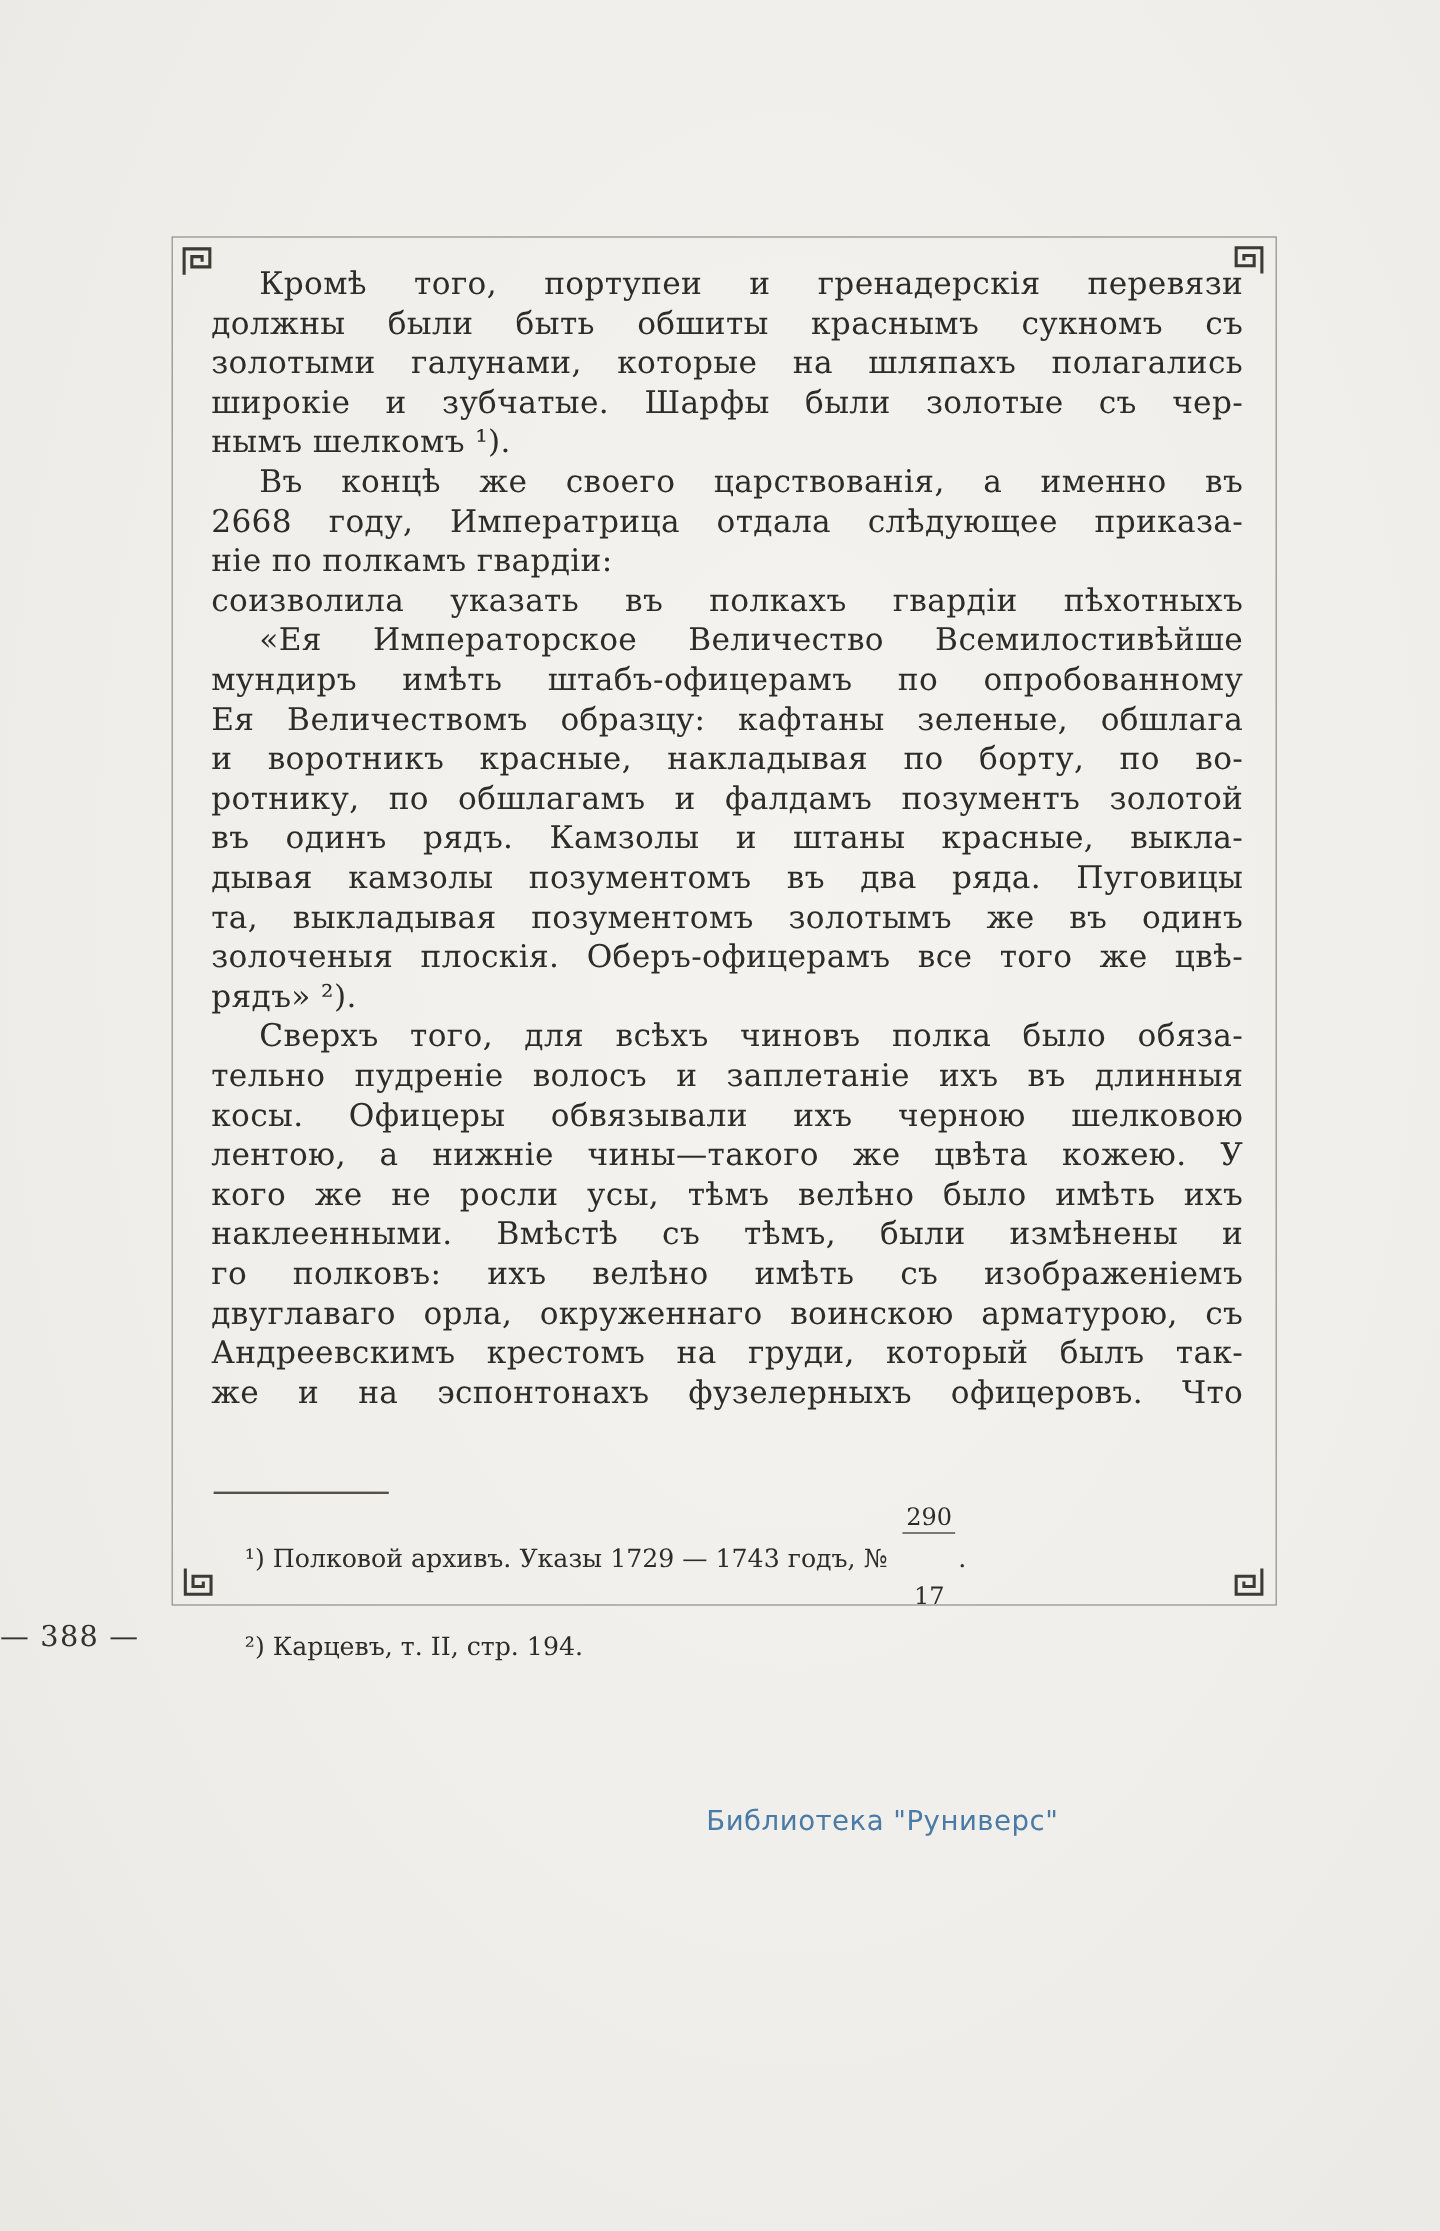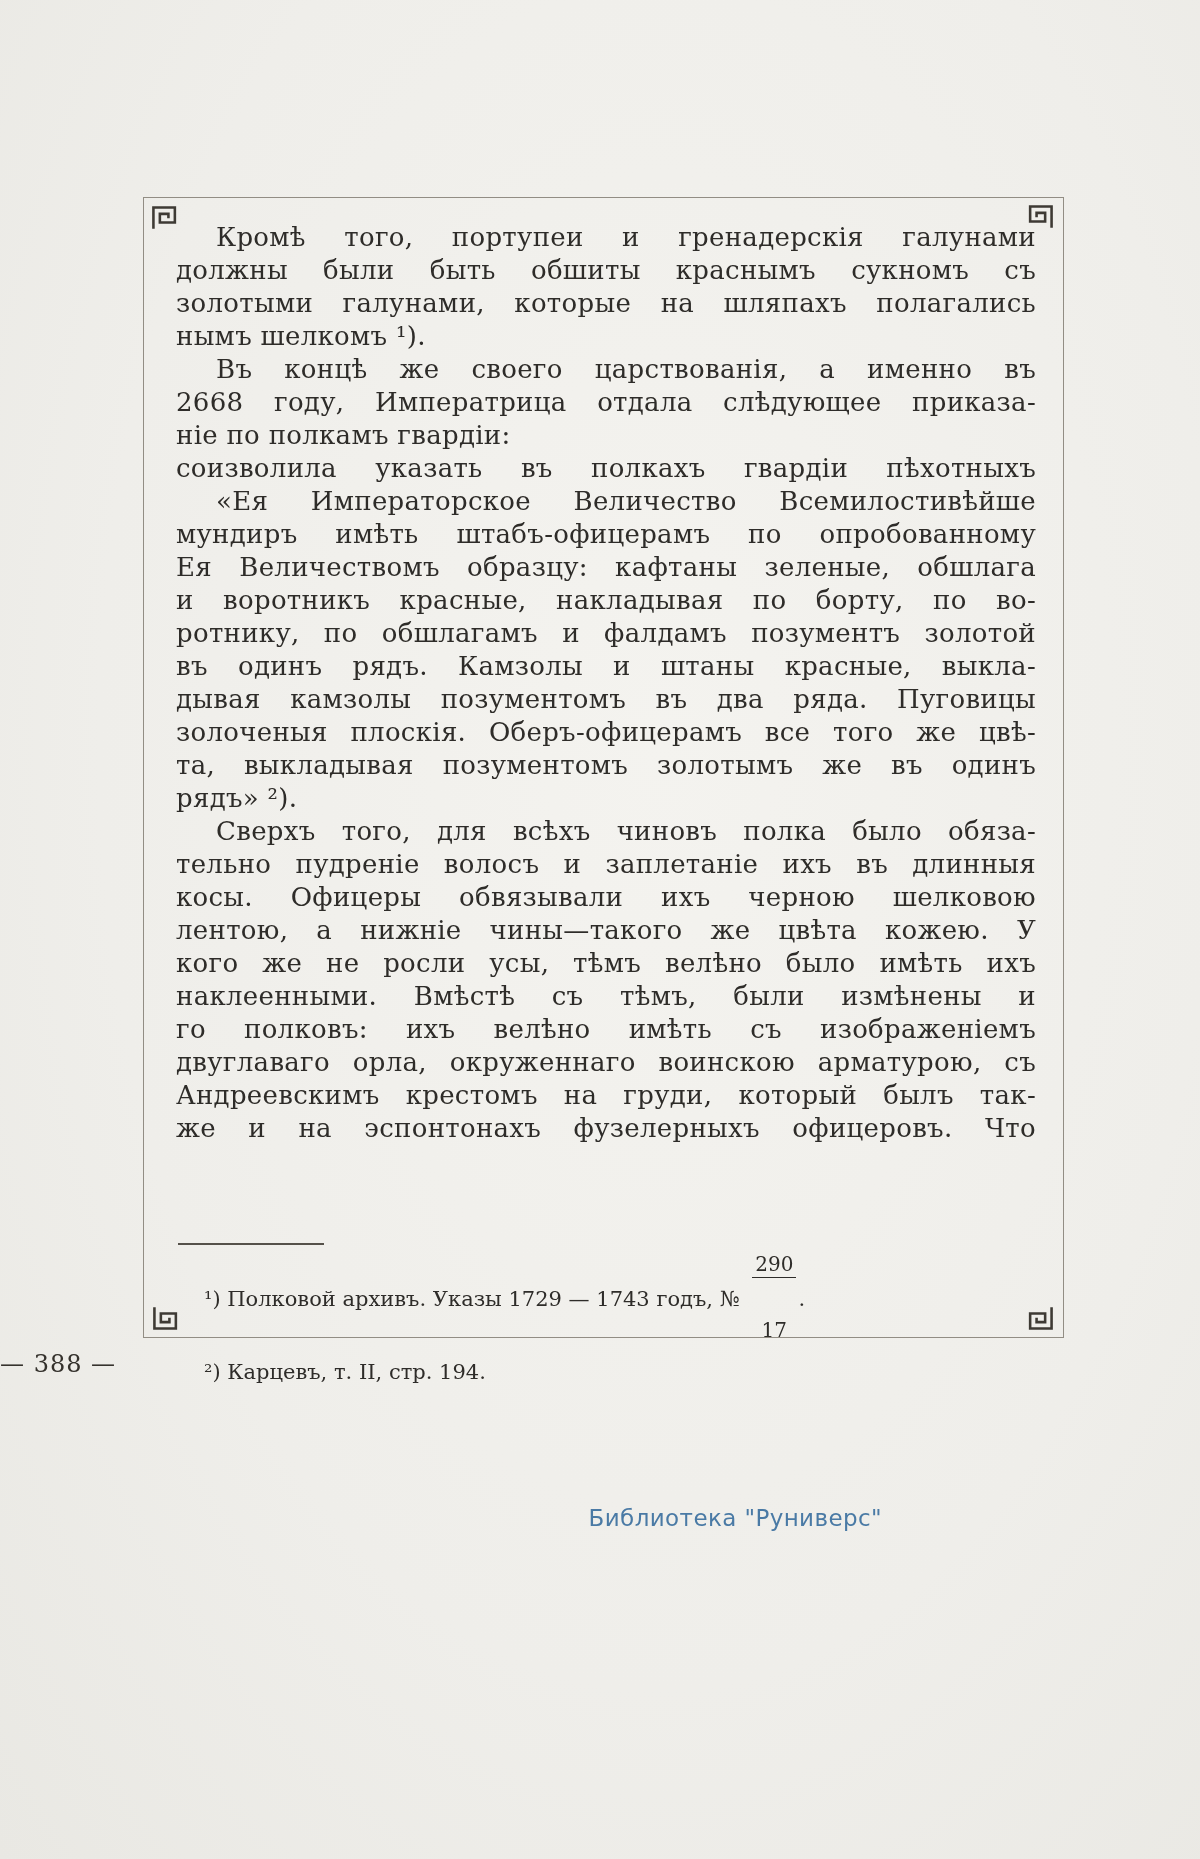--- a/index.html
+++ b/index.html
@@ -117,37 +117,38 @@
       </svg>
     </span>
     <span class="corner br">
       <svg viewBox="0 0 28 28" fill="none" stroke="currentColor" stroke-width="2.4">
         <path d="M6 26 V6 H26 V20 H12 V12 H20 V16"></path>
       </svg>
     </span>
   </div>
 
   <div class="text-block">
-    <div class="line indent">Кромѣ того, портупеи и гренадерскія галунами</div>
+    <div class="line indent">Кромѣ того, портупеи и гренадерскія перевязи</div>
     <div class="line">должны были быть обшиты краснымъ сукномъ съ</div>
     <div class="line">золотыми галунами, которые на шляпахъ полагались</div>
+    <div class="line">широкіе и зубчатые. Шарфы были золотые съ чер-</div>
     <div class="line end">нымъ шелкомъ ¹).</div>
     <div class="line indent">Въ концѣ же своего царствованія, а именно въ</div>
     <div class="line">2668 году, Императрица отдала слѣдующее приказа-</div>
     <div class="line end">ніе по полкамъ гвардіи:</div>
     <div class="line">соизволила указать въ полкахъ гвардіи пѣхотныхъ</div>
     <div class="line indent">«Ея Императорское Величество Всемилостивѣйше</div>
     <div class="line">мундиръ имѣть штабъ-офицерамъ по опробованному</div>
     <div class="line">Ея Величествомъ образцу: кафтаны зеленые, обшлага</div>
     <div class="line">и воротникъ красные, накладывая по борту, по во-</div>
     <div class="line">ротнику, по обшлагамъ и фалдамъ позументъ золотой</div>
     <div class="line">въ одинъ рядъ. Камзолы и штаны красные, выкла-</div>
     <div class="line">дывая камзолы позументомъ въ два ряда. Пуговицы</div>
+    <div class="line">та, выкладывая позументомъ золотымъ же въ одинъ</div>
     <div class="line">золоченыя плоскія. Оберъ-офицерамъ все того же цвѣ-</div>
-    <div class="line">та, выкладывая позументомъ золотымъ же въ одинъ</div>
     <div class="line end">рядъ» ²).</div>
     <div class="line indent">Сверхъ того, для всѣхъ чиновъ полка было обяза-</div>
     <div class="line">тельно пудреніе волосъ и заплетаніе ихъ въ длинныя</div>
     <div class="line">косы. Офицеры обвязывали ихъ черною шелковою</div>
     <div class="line">лентою, а нижніе чины—такого же цвѣта кожею. У</div>
     <div class="line">кого же не росли усы, тѣмъ велѣно было имѣть ихъ</div>
     <div class="line">наклеенными. Вмѣстѣ съ тѣмъ, были измѣнены и</div>
     <div class="line">го полковъ: ихъ велѣно имѣть съ изображеніемъ</div>
     <div class="line">двуглаваго орла, окруженнаго воинскою арматурою, съ</div>
     <div class="line">Андреевскимъ крестомъ на груди, который былъ так-</div>

